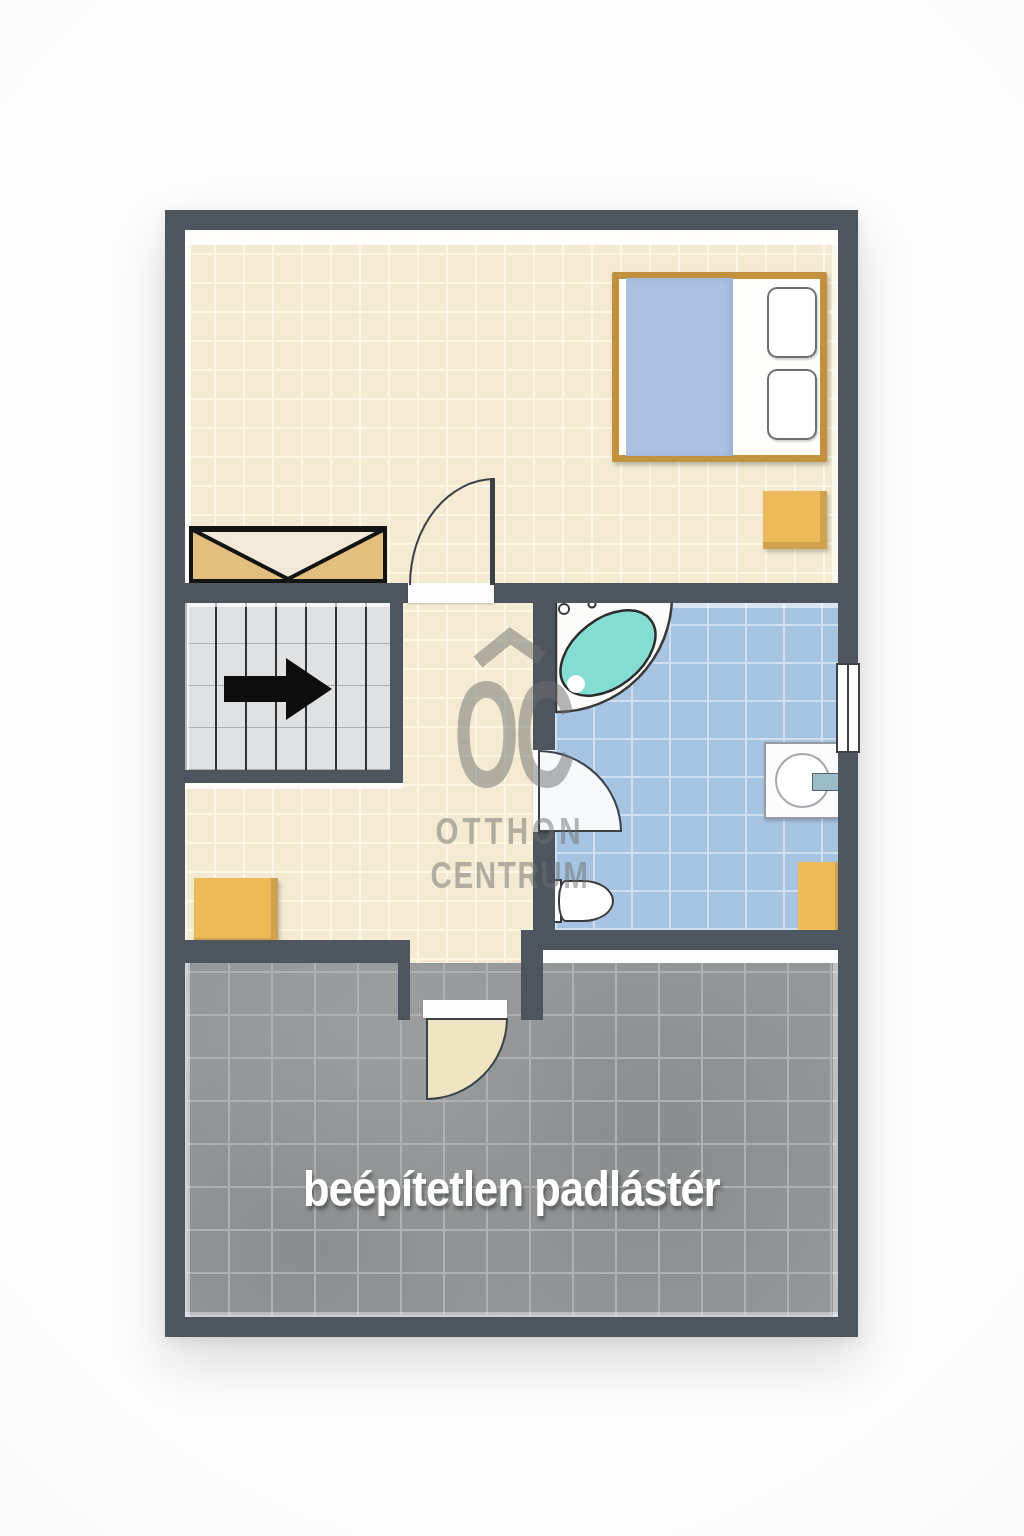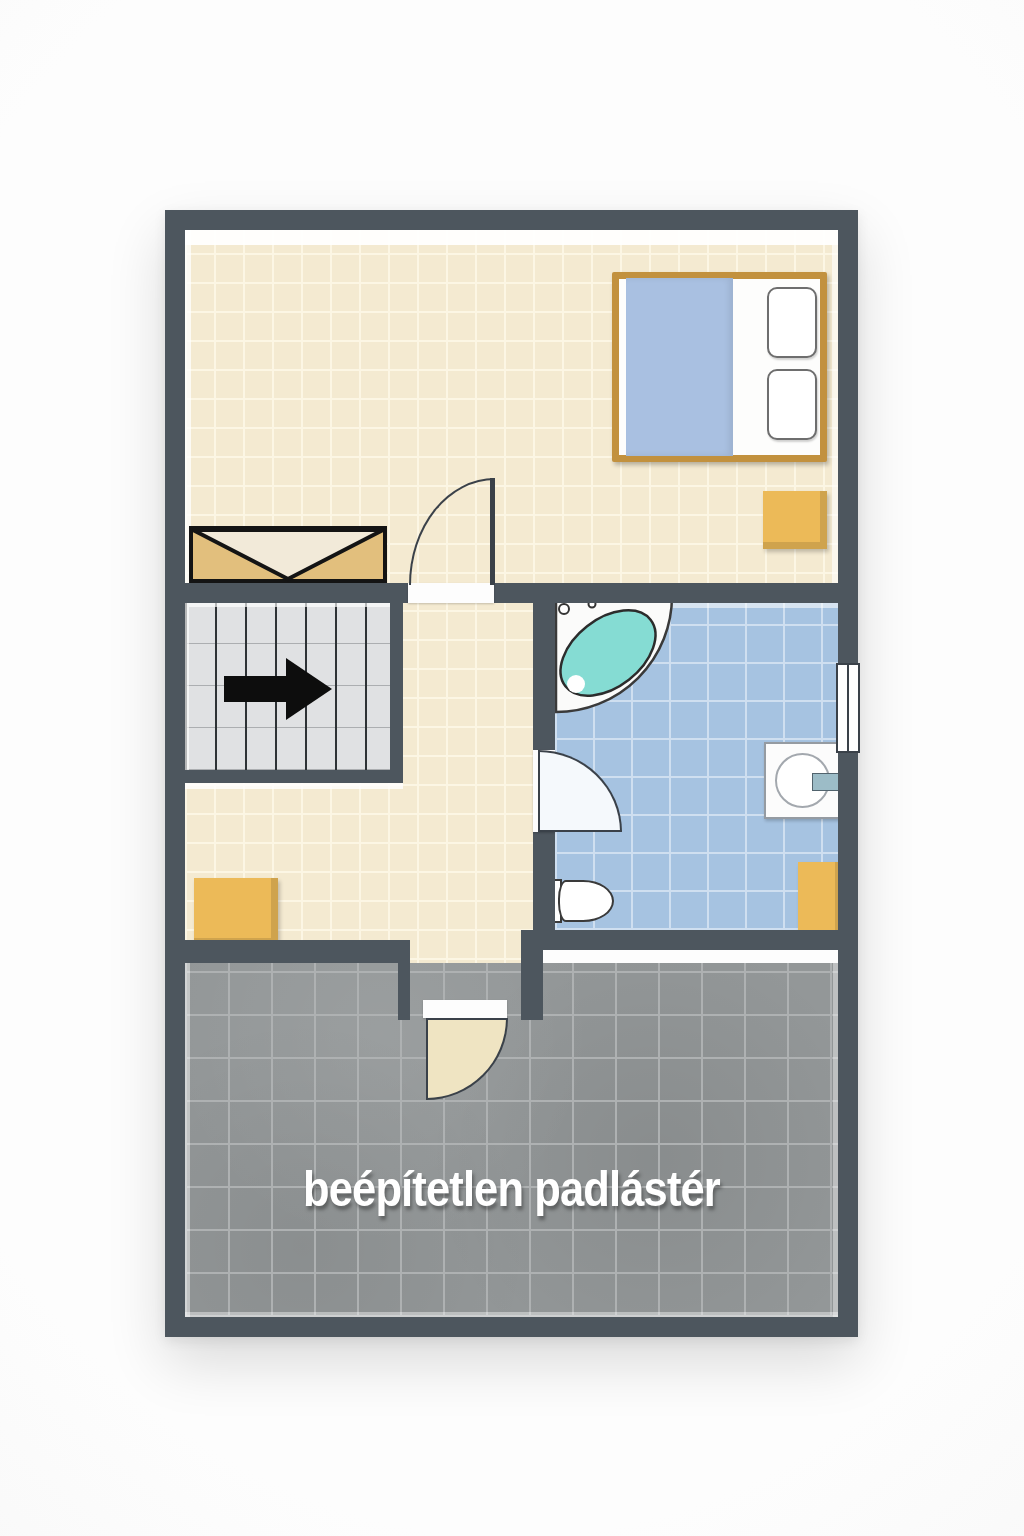--- a/index.html
+++ b/index.html
@@ -181,14 +181,22 @@
   <div class="abs door-arc" style="left:409px;top:478px;width:84px;height:105px;"></div>
   <div class="abs threshold" style="left:533px;top:750px;width:22px;height:82px;"></div>
   <div class="abs door-disc" id="door-bath"></div>
   <div class="abs threshold" style="left:423px;top:1000px;width:84px;height:18px;"></div>
   <div class="abs door-disc" id="door-attic"></div>
 
   <div class="abs" id="bath-window"></div>
 
   <div class="abs" id="attic-label">beépítetlen padlástér</div>
 
+  <div class="abs" id="watermark">
+    <svg width="76" height="44" viewBox="0 0 76 44">
+      <path d="M6 36 L38 10 L70 32" fill="none" stroke="currentColor" stroke-width="14"></path>
+    </svg>
+    <div class="wm-logo">OC</div>
+    <div class="wm-line1">OTTHON</div>
+    <div class="wm-line2">CENTRUM</div>
+  </div>
 
 </div>
 
 </body></html>

